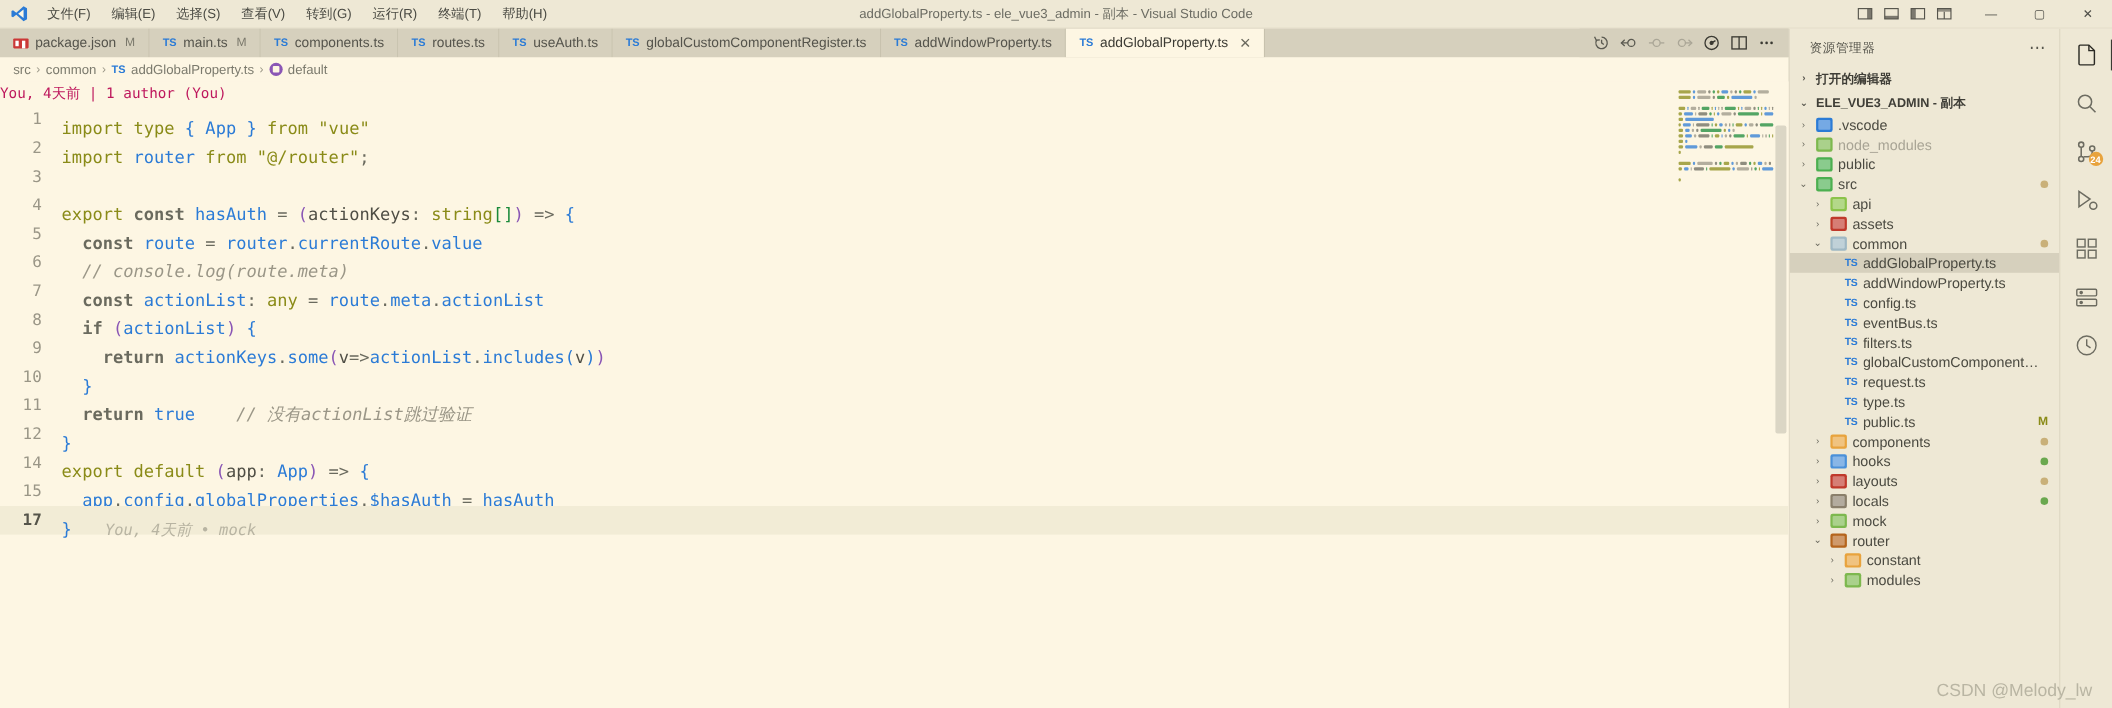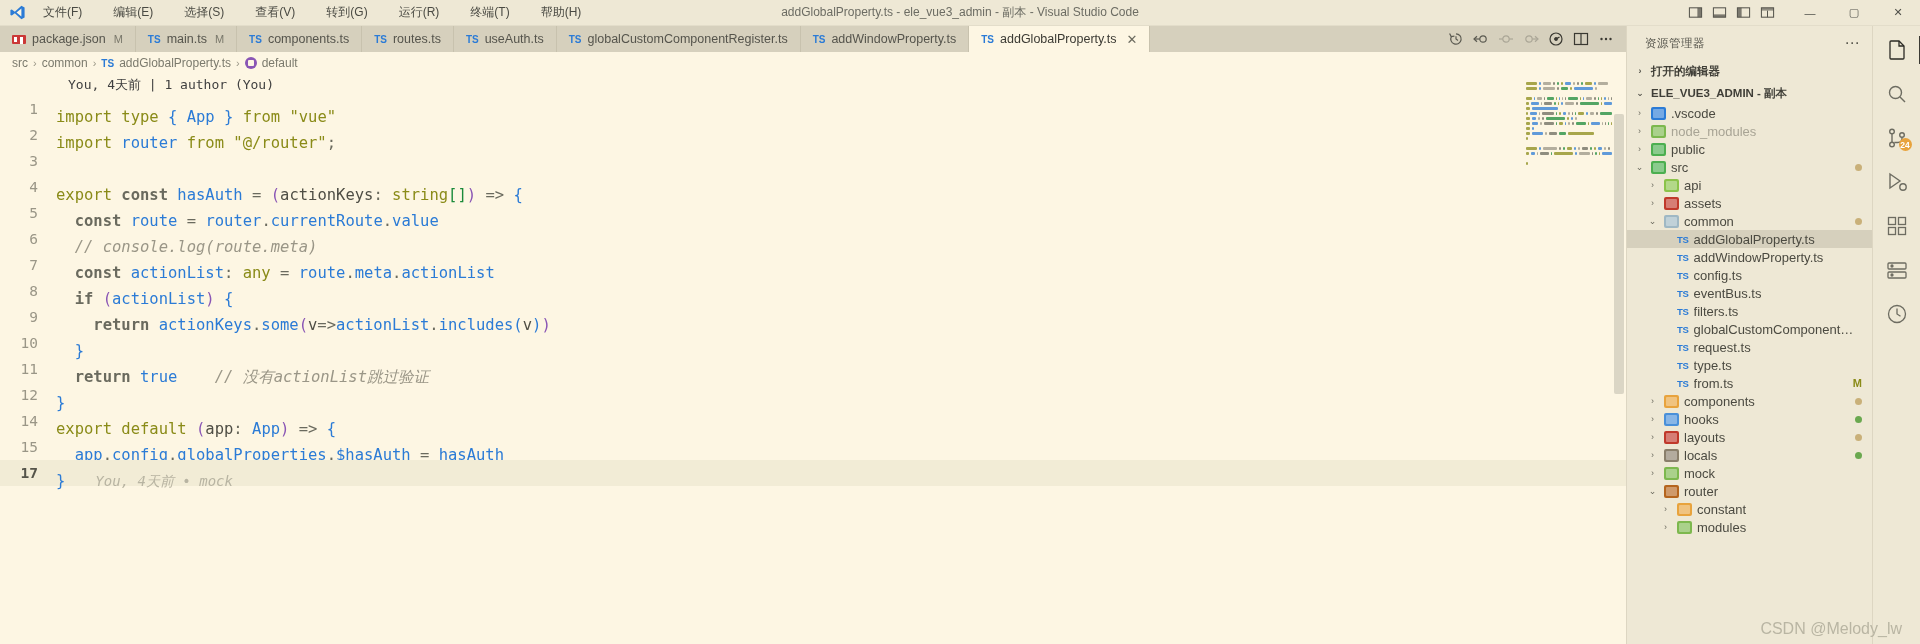--- a/index.html
+++ b/index.html
@@ -14,21 +14,21 @@
   
   .titlebar {
     height: 26px; flex: 0 0 26px;
     background: #eee8d5;
     display: flex; align-items: center;
     position: relative;
     border-bottom: 1px solid #e3ddca;
   }
   .vscode-logo { width: 34px; display: flex; align-items: center; justify-content: center; }
   .vscode-logo svg { display: block; }
-  .menu { display: flex; align-items: flex-end; gap: 13px; }
+  .menu { display: flex; align-items: flex-end; gap: 1px; }
   .menu-item {
     font-size: 12px; color: #4a4a43;
     padding: 3px 9px; white-space: nowrap;
     font-family: "Liberation Sans", "DejaVu Sans", sans-serif;
   }
   .title-center {
     position: absolute; left: 0; right: 0; top: 0; bottom: 0;
     display: flex; align-items: center; justify-content: center;
     font-size: 12px; color: #6c6c63; pointer-events: none;
   }
@@ -96,21 +96,21 @@
   .breadcrumb .bc-sym::after{
     content:""; position:absolute; left:3px; top:3px; width:6px; height:6px;
     background:#fdf6e3; border-radius: 1px;
   }
 
   .editor-wrap { flex: 1 1 auto; position: relative; overflow: hidden; background: #fdf6e3; }
   .code-scroll { position: absolute; inset: 0; overflow: hidden; }
 
   .blame-line {
     display: flex; align-items: center; height: 22px;
-    padding-left: 68px; font-size: 13px; color: #404040;
+    font-size: 13px; color: #be185d;
     font-family: "DejaVu Sans Mono", "Liberation Mono", monospace;
   }
   .code {
     font-family: "DejaVu Sans Mono", "Liberation Mono", monospace;
     font-size: 15.5px; line-height: 26px;
   }
   .cline { display: flex; height: 26px; align-items: center; position: relative; }
   .cline.cur { background: #f2ecd6; }
   .lnum {
     width: 56px; flex: 0 0 56px; text-align: right; padding-right: 18px;
@@ -723,21 +723,21 @@
             <span class="tname">request.ts</span>
           </div>
           <div class="trow" style="padding-left: 32px;">
             <span class="tw-chev"></span>
             <span class="ts-ico">TS</span>
             <span class="tname">type.ts</span>
           </div>
           <div class="trow" style="padding-left: 32px;">
             <span class="tw-chev"></span>
             <span class="ts-ico">TS</span>
-            <span class="tname">from.ts</span>
+            <span class="tname">public.ts</span>
             <span class="badge" style="color: rgb(138, 139, 24);">M</span>
           </div>
           <div class="trow" style="padding-left: 19px;">
             <span class="tw-chev">›</span>
             <span class="folder-ico" style="background: rgb(232, 163, 61);"></span>
             <span class="tname">components</span>
             <span class="dot" style="background: rgb(201, 176, 121);"></span>
           </div>
           <div class="trow" style="padding-left: 19px;">
             <span class="tw-chev">›</span>

